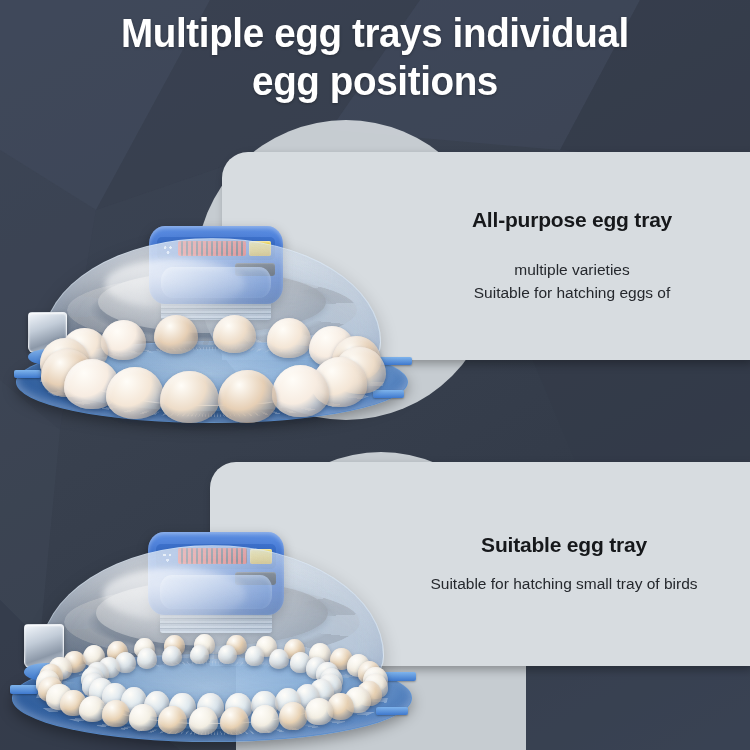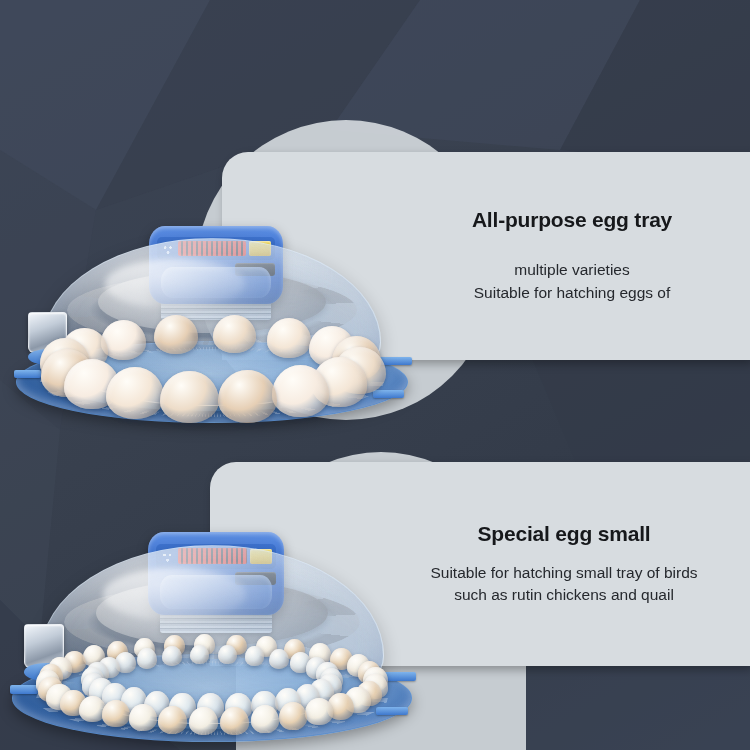--- a/index.html
+++ b/index.html
@@ -175,40 +175,43 @@
     <polygon points="0,150 96,210 60,430 0,380" fill="#3b4454" opacity=".50"></polygon>
     <polygon points="96,210 330,130 300,400 60,430" fill="#394151" opacity=".40"></polygon>
     <polygon points="560,150 750,170 750,360 520,330" fill="#3d4557" opacity=".45"></polygon>
     <polygon points="750,360 750,560 600,520 520,330" fill="#333b49" opacity=".55"></polygon>
     <polygon points="0,380 60,430 40,640 0,600" fill="#404959" opacity=".45"></polygon>
     <polygon points="0,600 40,640 180,750 0,750" fill="#353d4c" opacity=".55"></polygon>
     <polygon points="40,640 300,560 420,750 180,750" fill="#3c4554" opacity=".40"></polygon>
     <polygon points="420,750 600,520 750,560 750,750" fill="#3a4252" opacity=".45"></polygon>
   </svg>
 
+  <div class="title-wrap">
+    <div class="title-line">Multiple egg trays individual</div>
+    <div class="title-line">egg positions</div>
+  </div>
 
   <div class="blob blob1"></div>
   <div class="blob blob2"></div>
 
   <div class="card c1">
     <div class="card-inner">
       <div class="card-title">All-purpose egg tray</div>
       <div class="card-desc">
         <div>multiple varieties</div>
         <div>Suitable for hatching eggs of</div>
       </div>
     </div>
   </div>
 
   <div class="card c2">
     <div class="card-inner">
-      <div class="card-title">Special egg small</div>
+      <div class="card-title">Suitable egg tray</div>
       <div class="card-desc">
         <div>Suitable for hatching small tray of birds</div>
-        <div>such as rutin chickens and quail</div>
       </div>
     </div>
   </div>
 
   <div class="incubator inc1">
     <div class="base-rim"></div>
     <div class="base-inner"></div>
     <div class="base-dots"></div>
     <div class="tab tab-r1"></div>
     <div class="tab tab-r2"></div>

